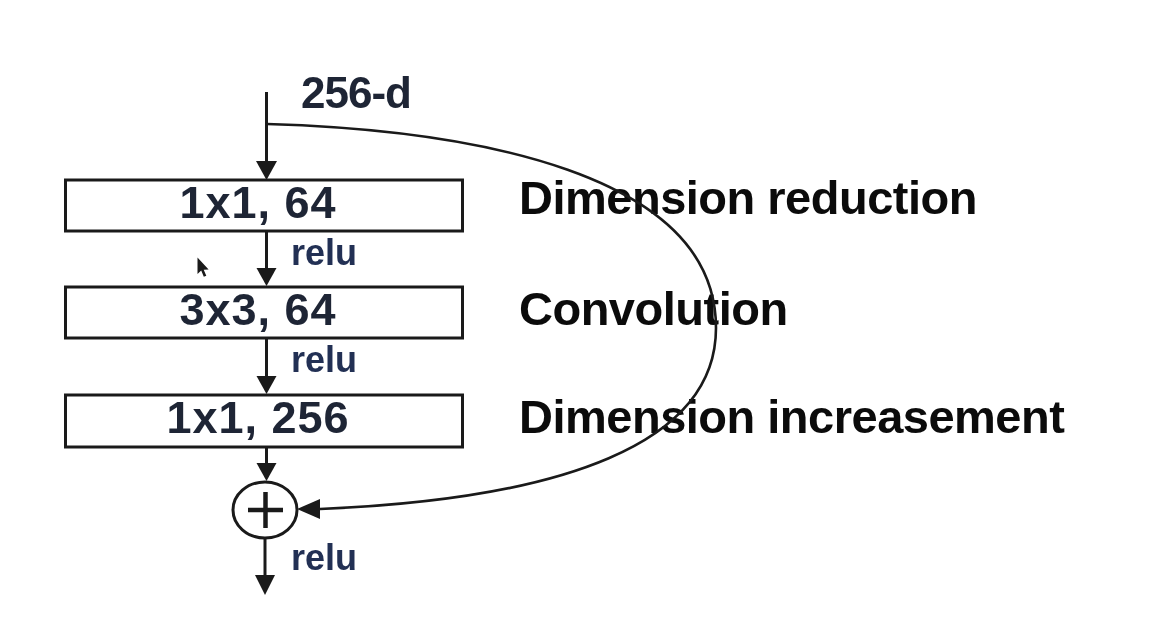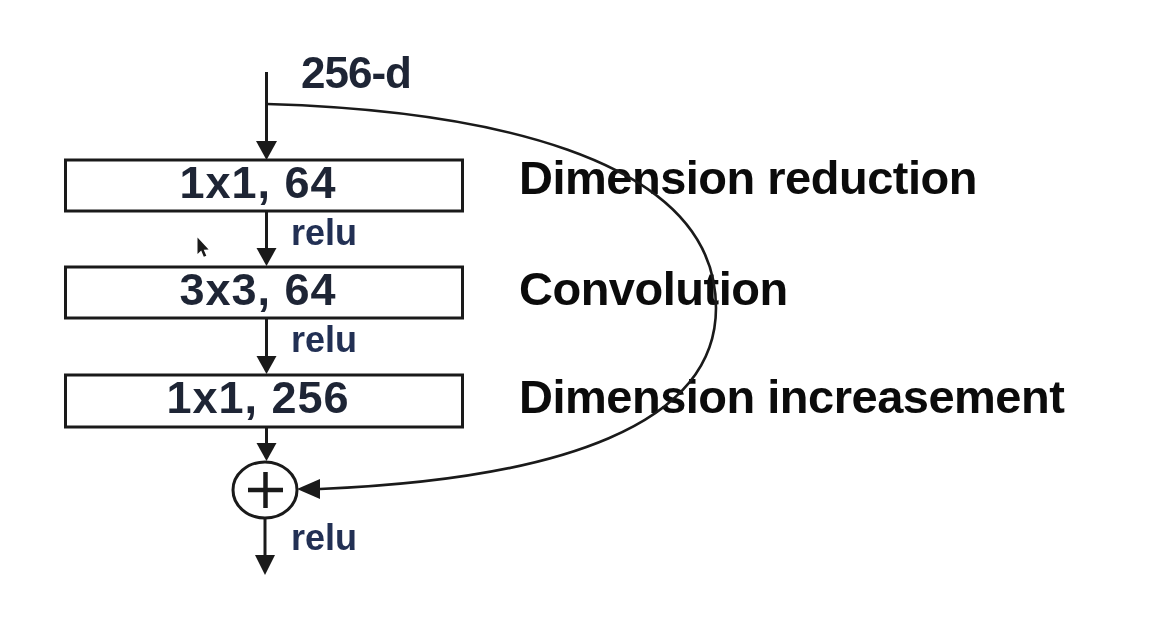--- a/index.html
+++ b/index.html
@@ -6,20 +6,21 @@
     margin: 0;
     padding: 0;
     background: #ffffff;
   }
   .screen {
     position: relative;
     width: 1165px;
     height: 604px;
     background: #ffffff;
     overflow: hidden;
+    margin-top: 20px;
   }
   svg {
     display: block;
     font-family: "Liberation Sans", "DejaVu Sans", sans-serif;
   }
   .shape {
     fill: none;
     stroke: #1a1a1a;
   }
   .box {

